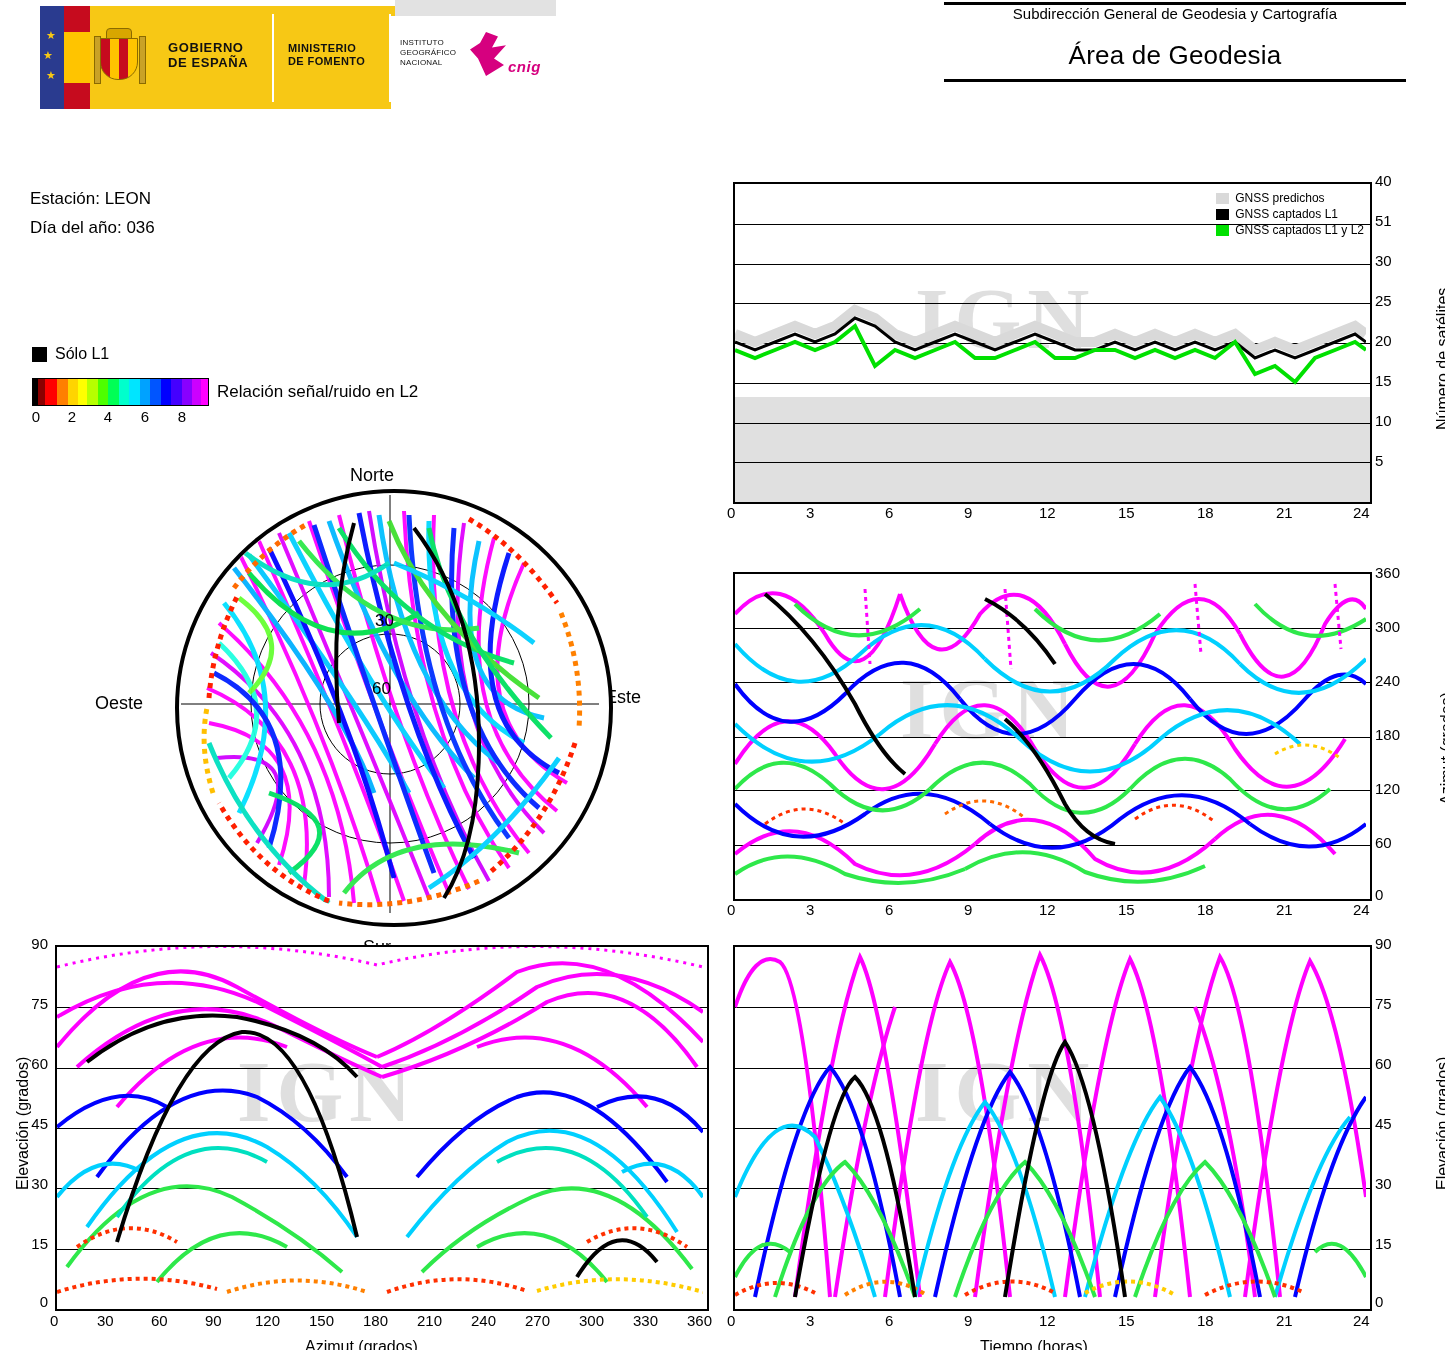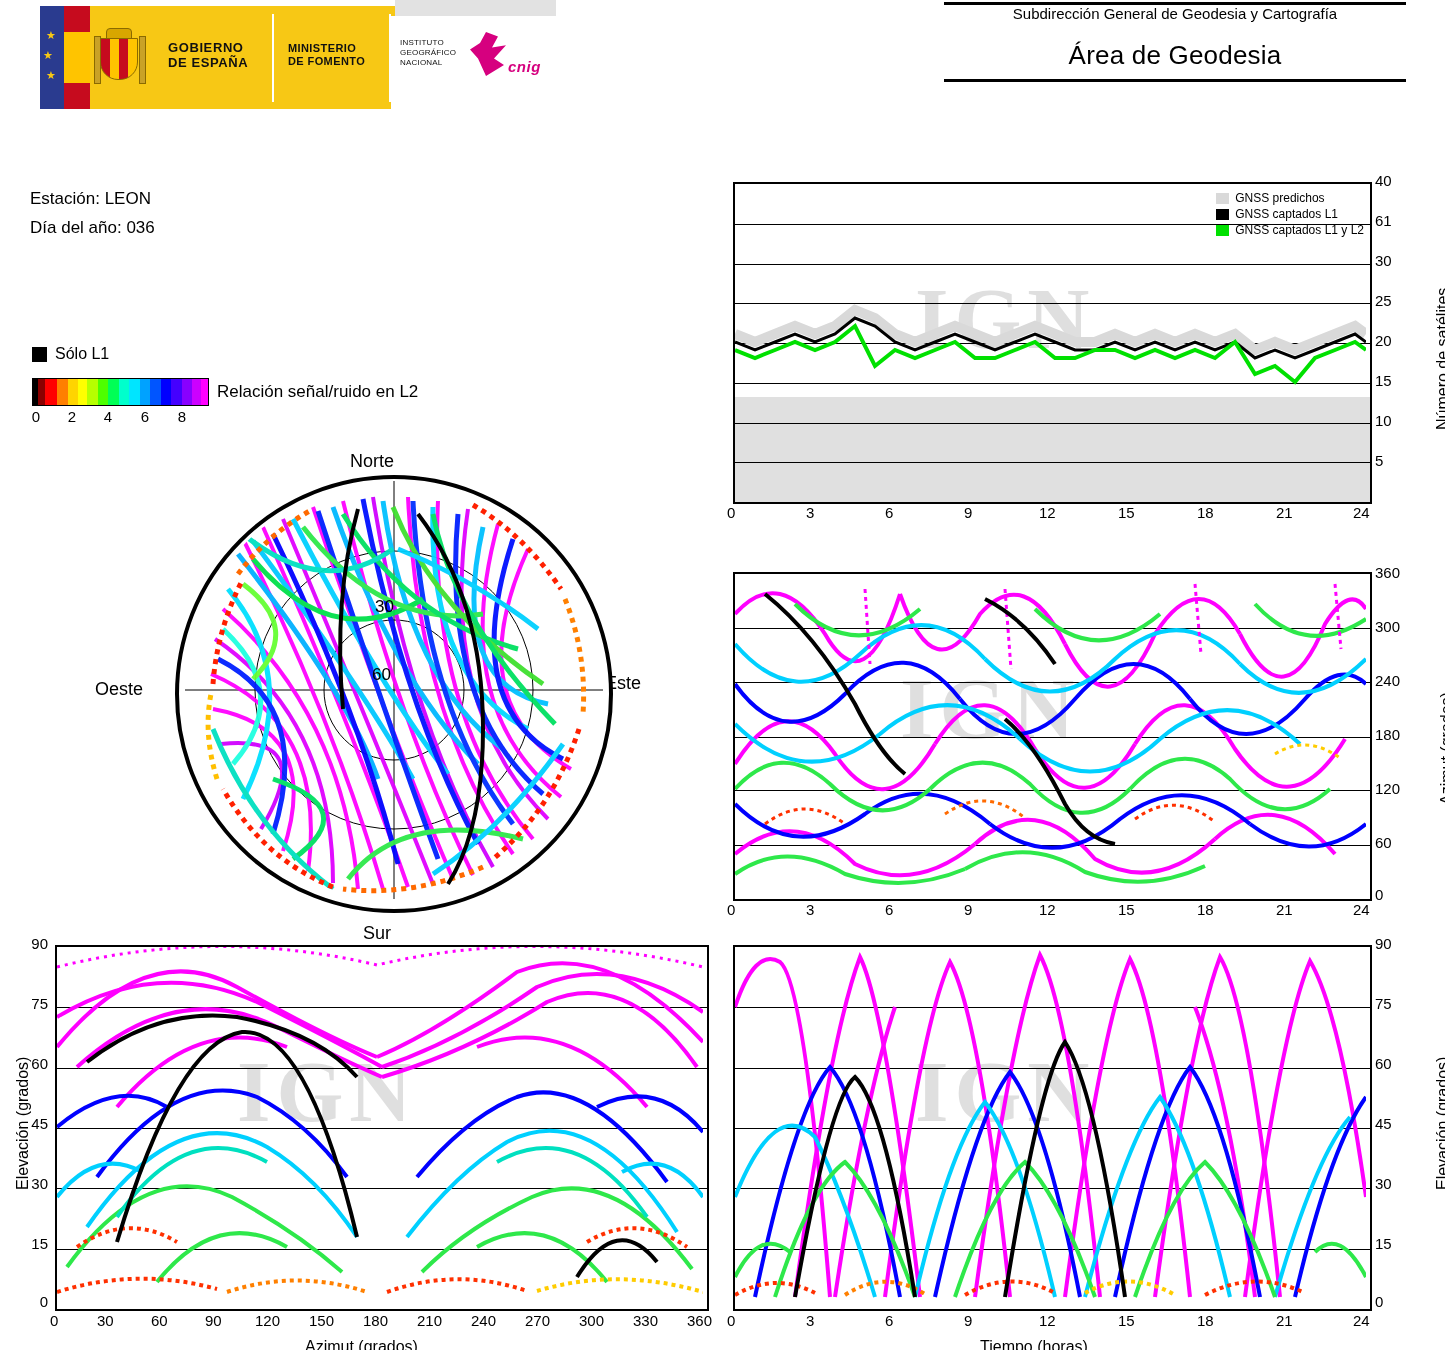--- a/index.html
+++ b/index.html
@@ -52,21 +52,21 @@
 
   
   .plot{position:absolute;border:2px solid #000;background:#fff;overflow:hidden;}
   .gl{position:absolute;left:0;right:0;height:1px;background:#000;}
   .tick{position:absolute;font-size:15px;color:#000;}
   .axis-title{position:absolute;font-size:16px;}
   .vtitle{transform-origin:0 0;transform:rotate(-90deg);white-space:nowrap;}
   .watermark{position:absolute;font-size:86px;font-weight:bold;color:rgba(150,150,150,.30);letter-spacing:6px;pointer-events:none;font-family:"Liberation Serif",serif;}
 
   
-  #skyplot{left:150px;top:455px;width:470px;height:490px;text-align:center;}
+  #skyplot{left:150px;top:469px;width:470px;height:490px;}
   #sky-circle{position:absolute;left:25px;top:20px;width:430px;height:430px;border:4px solid #000;border-radius:50%;overflow:hidden;background:#fff;}
   .sky-lbl{position:absolute;font-size:18px;}
 
   
   #plot-sats{left:733px;top:182px;width:635px;height:318px;}
   #sats-grey{position:absolute;left:0;right:0;bottom:0;height:33%;background:#e0e0e0;}
 
   
   #plot-azi{left:733px;top:572px;width:635px;height:325px;}
 
@@ -259,21 +259,21 @@
         <span>GNSS captados L1</span>
       </div>
     <div>
         <span class="sw" style="background:#00e000"></span>
         <span>GNSS captados L1 y L2</span>
       </div>
   </div>
 </div>
 <div class="abs" style="left:1375px;top:180px;width:50px;height:322px;">
   <span class="tick" style="top:-8px;">40</span>
-  <span class="tick" style="top:32px;">61</span>
+  <span class="tick" style="top:32px;">51</span>
   <span class="tick" style="top:72px;">30</span>
   <span class="tick" style="top:112px;">25</span>
   <span class="tick" style="top:152px;text-align:center;">20</span>
   <span class="tick" style="top:192px;">15</span>
   <span class="tick" style="top:232px;">10</span>
   <span class="tick" style="top:272px;">5</span>
 </div>
 <div class="abs axis-title vtitle" style="left:1434px;top:430px;">Número de satélites</div>
 <div class="abs" style="left:733px;top:504px;width:640px;">
   <span class="tick" style="left:-6px;">0</span>

